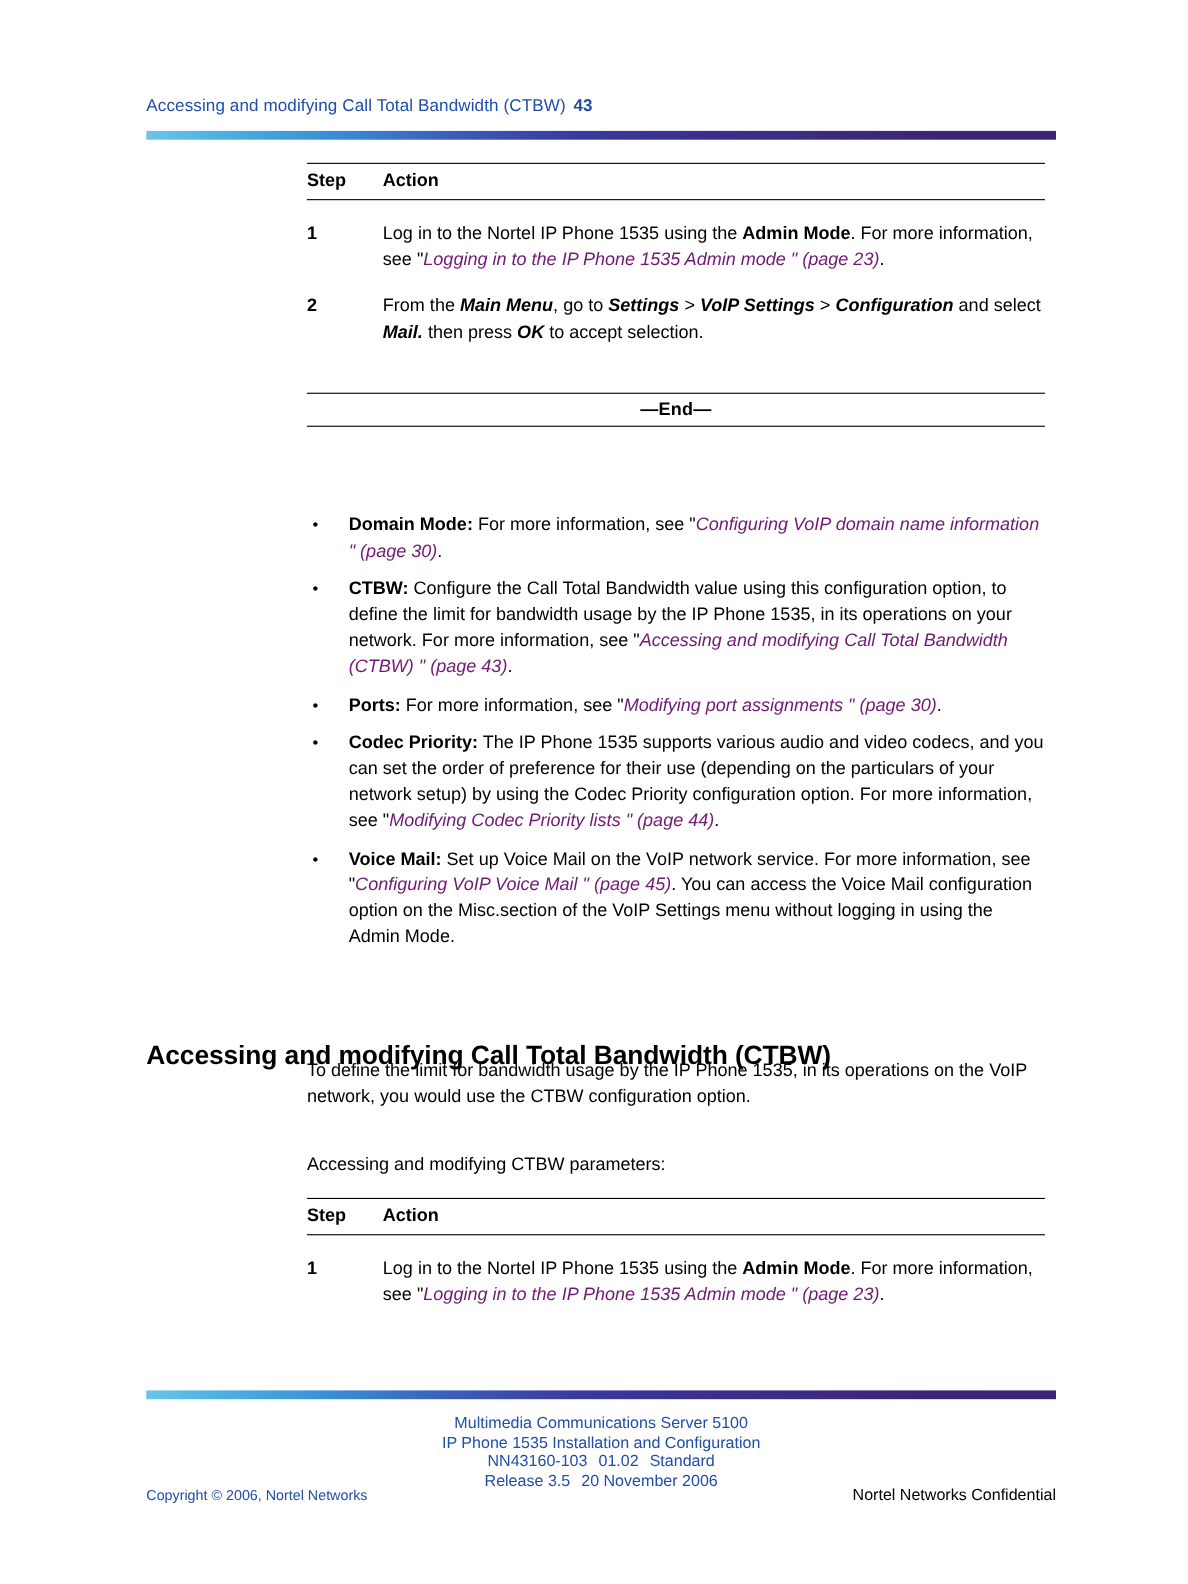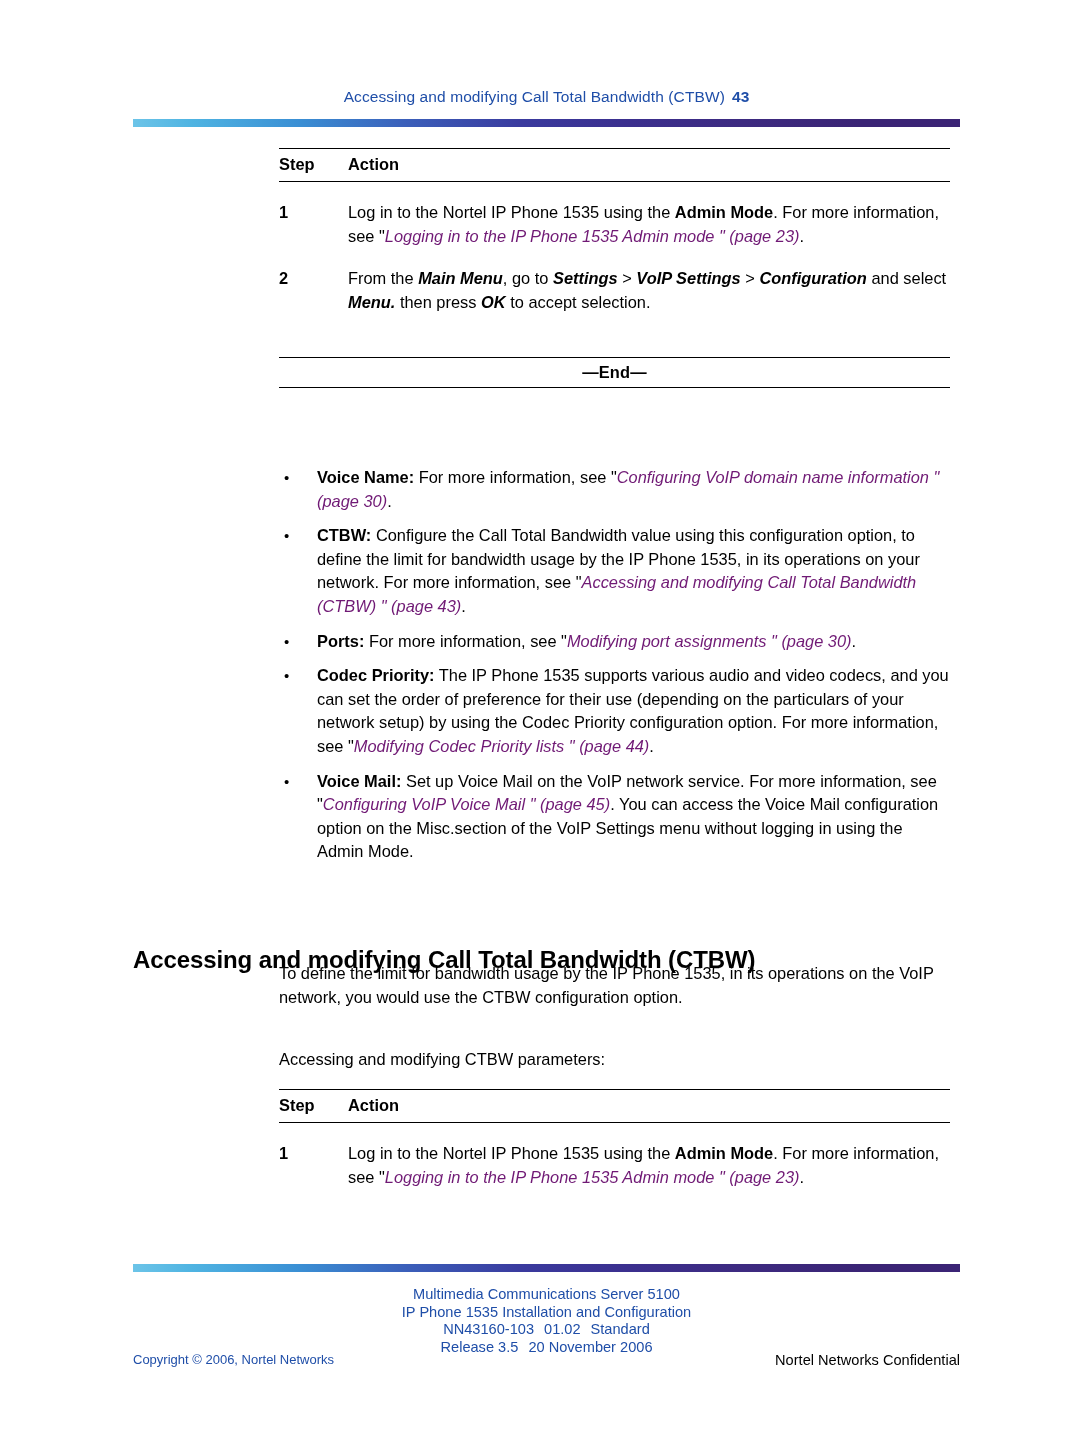--- a/index.html
+++ b/index.html
@@ -20,21 +20,21 @@
     position: absolute;
     inset: 0;
   }
 
   
   .run-header {
     position: absolute;
     left: 133px;
     top: 88px;
     width: 827px;
-    text-align: center;
+    text-align: left;
     color: #1f4ea8;
     font-size: 15.5px;
     letter-spacing: 0.1px;
     white-space: nowrap;
   }
   .run-header .page-num {
     font-weight: bold;
     margin-left: 7px;
     color: #1f4ea8;
   }
@@ -184,35 +184,35 @@
     </div>
     <hr class="hrule">
 
     <div class="steprow">
       <div class="c-step">1</div>
       <div class="c-action ptxt"><span>Log in to the Nortel IP Phone 1535 using the </span><span class="b">Admin Mode</span><span>. For more information, see "</span><span class="link">Logging in to the IP Phone 1535 Admin mode " (page 23)</span><span>.</span></div>
     </div>
 
     <div class="steprow">
       <div class="c-step">2</div>
-      <div class="c-action ptxt"><span>From the </span><span class="bi">Main Menu</span><span>, go to </span><span class="bi">Settings</span><span> &gt; </span><span class="bi">VoIP Settings</span><span> &gt; </span><span class="bi">Configuration</span><span> and select </span><span class="bi">Menu.</span><span> then press </span><span class="bi">OK</span><span> to accept selection.</span></div>
+      <div class="c-action ptxt"><span>From the </span><span class="bi">Main Menu</span><span>, go to </span><span class="bi">Settings</span><span> &gt; </span><span class="bi">VoIP Settings</span><span> &gt; </span><span class="bi">Configuration</span><span> and select </span><span class="bi">Mail.</span><span> then press </span><span class="bi">OK</span><span> to accept selection.</span></div>
     </div>
   </div>
 
   <div class="steptable" style="top:357px;">
     <hr class="hrule">
     <div class="endbar">—End—</div>
     <hr class="hrule">
   </div>
 
 
   <ul class="bullets body-col" style="top:466px;">
     <li class="bullet">
       <span class="dot">•</span>
-      <span class="btxt"><span class="b">Voice Name:</span><span> For more information, see "</span><span class="link">Configuring VoIP domain name information " (page 30)</span><span>.</span></span>
+      <span class="btxt"><span class="b">Domain Mode:</span><span> For more information, see "</span><span class="link">Configuring VoIP domain name information " (page 30)</span><span>.</span></span>
     </li>
     <li class="bullet">
       <span class="dot">•</span>
       <span class="btxt"><span class="b">CTBW:</span><span> Configure the Call Total Bandwidth value using this configuration option, to define the limit for bandwidth usage by the IP Phone 1535, in its operations on your network. For more information, see "</span><span class="link">Accessing and modifying Call Total Bandwidth (CTBW) " (page 43)</span><span>.</span></span>
     </li>
     <li class="bullet">
       <span class="dot">•</span>
       <span class="btxt"><span class="b">Ports:</span><span> For more information, see "</span><span class="link">Modifying port assignments " (page 30)</span><span>.</span></span>
     </li>
     <li class="bullet">

